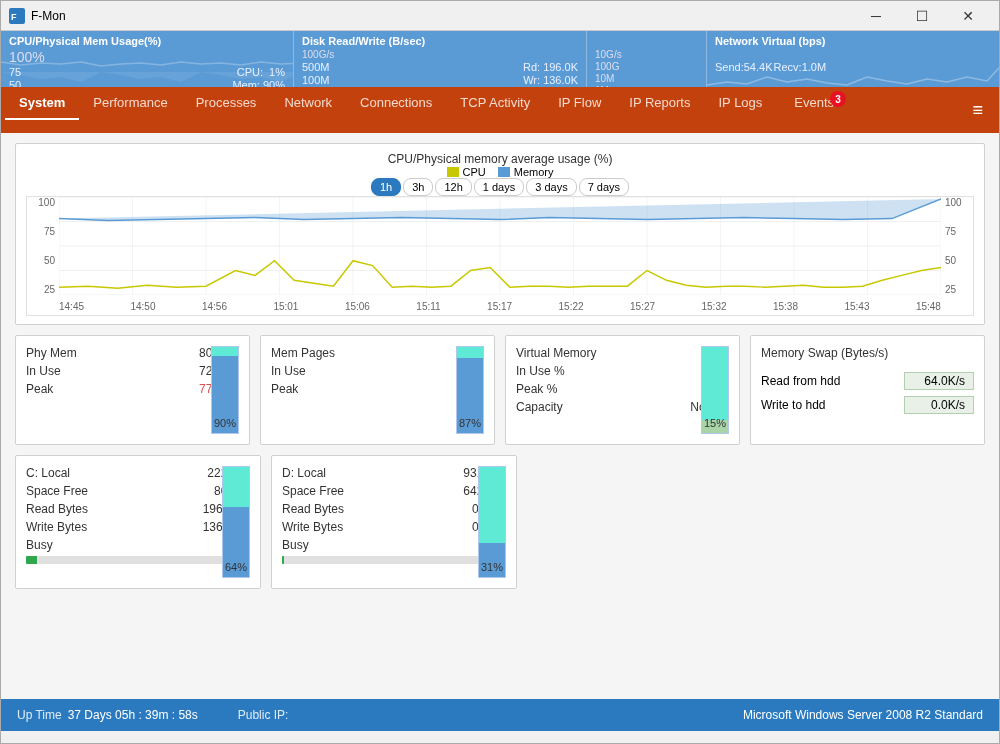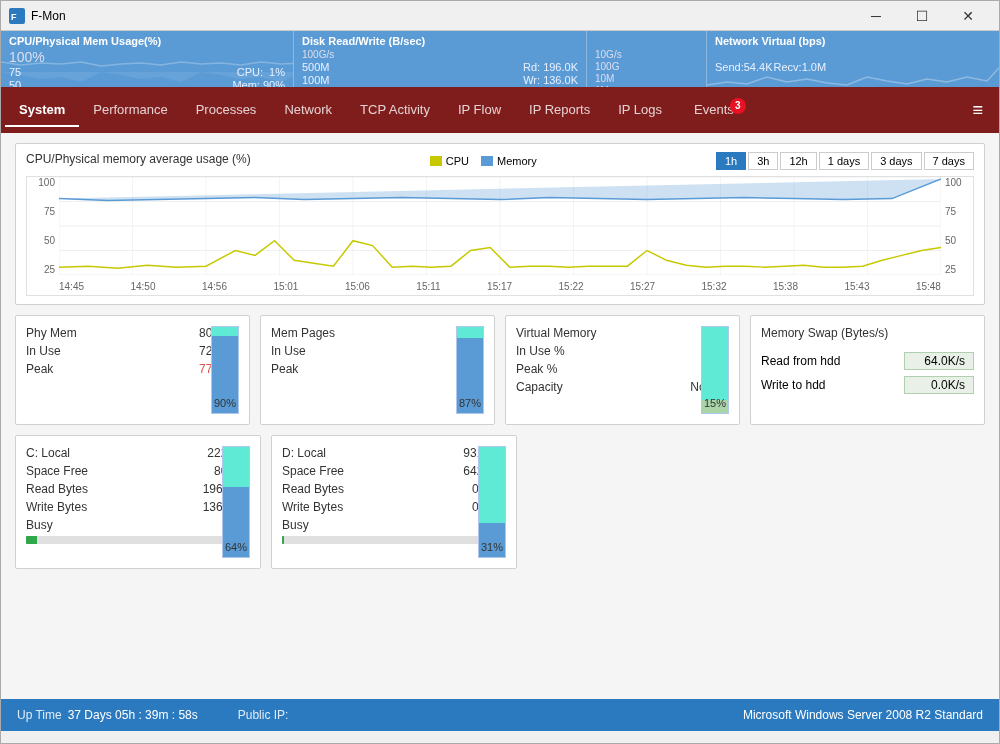--- a/index.html
+++ b/index.html
@@ -42,25 +42,25 @@
     .stats-section:last-child { border-right: none; }
     .stats-title { font-size: 11px; font-weight: bold; color: #fff; margin-bottom: 2px; }
     .stats-row { display: flex; justify-content: space-between; font-size: 11px; color: #e8f0ff; }
     .stats-chart {
       position: absolute; bottom: 0; left: 0; right: 0; height: 30px;
       opacity: 0.5;
     }
 
     
     .navtabs {
-      background: #7f1d1d;
+      background: #c2410c;
       height: 46px;
       display: flex;
-      align-items: center;
-      padding: 16px 4px;
+      align-items: flex-start;
+      padding: 0 4px;
     }
     .nav-tab {
       color: rgba(255,255,255,0.8);
       padding: 8px 14px;
       cursor: pointer;
       font-size: 13px;
       border-bottom: 2px solid transparent;
       white-space: nowrap;
     }
     .nav-tab.active {
@@ -103,32 +103,33 @@
     
     .chart-section {
       background: white;
       border: 1px solid #d0d0d0;
       border-radius: 2px;
       padding: 8px 10px;
       margin-bottom: 10px;
     }
     .chart-header {
       display: flex;
+      align-items: center;
       justify-content: space-between;
-      margin-bottom: 6px;
+      flex-direction: column;
     }
     .chart-title { font-size: 12px; color: #333; }
     .chart-legend { display: flex; gap: 12px; align-items: center; }
     .legend-item { display: flex; align-items: center; gap: 4px; font-size: 11px; }
     .legend-dot { width: 12px; height: 10px; }
     .chart-time-btns { display: flex; gap: 2px; }
     .time-btn {
       padding: 2px 8px; font-size: 11px;
       border: 1px solid #ccc; background: white; cursor: pointer;
-      border-radius: 0;
+      border-radius: 8px;
     }
     .time-btn.active { background: #2b7abf; color: white; border-color: #2b7abf; }
 
     .chart-area {
       position: relative;
       height: 120px;
       border: 1px solid #e0e0e0;
     }
     .chart-y-labels {
       position: absolute;
@@ -343,20 +344,21 @@
         <polyline points="0,28 20,25 40,27 60,20 80,25 100,22 120,26 140,28 160,20 180,24 200,27 220,22 240,25 260,20 280,24 300,2" fill="none" stroke="rgba(255,255,255,0.6)" stroke-width="1.5"></polyline>
       </svg>
     </div>
   </div>
 
   <div class="navtabs">
     <div class="nav-tab active">System</div>
     <div class="nav-tab">Performance</div>
     <div class="nav-tab">Processes</div>
     <div class="nav-tab">Network</div>
+    <div class="nav-tab">Connections</div>
     <div class="nav-tab">TCP Activity</div>
     <div class="nav-tab">IP Flow</div>
     <div class="nav-tab">IP Reports</div>
     <div class="nav-tab">IP Logs</div>
     <div class="nav-tab nav-tab-events">
       Events
       <span class="badge">3</span>
     </div>
     <div class="nav-menu-btn">≡</div>
   </div>

